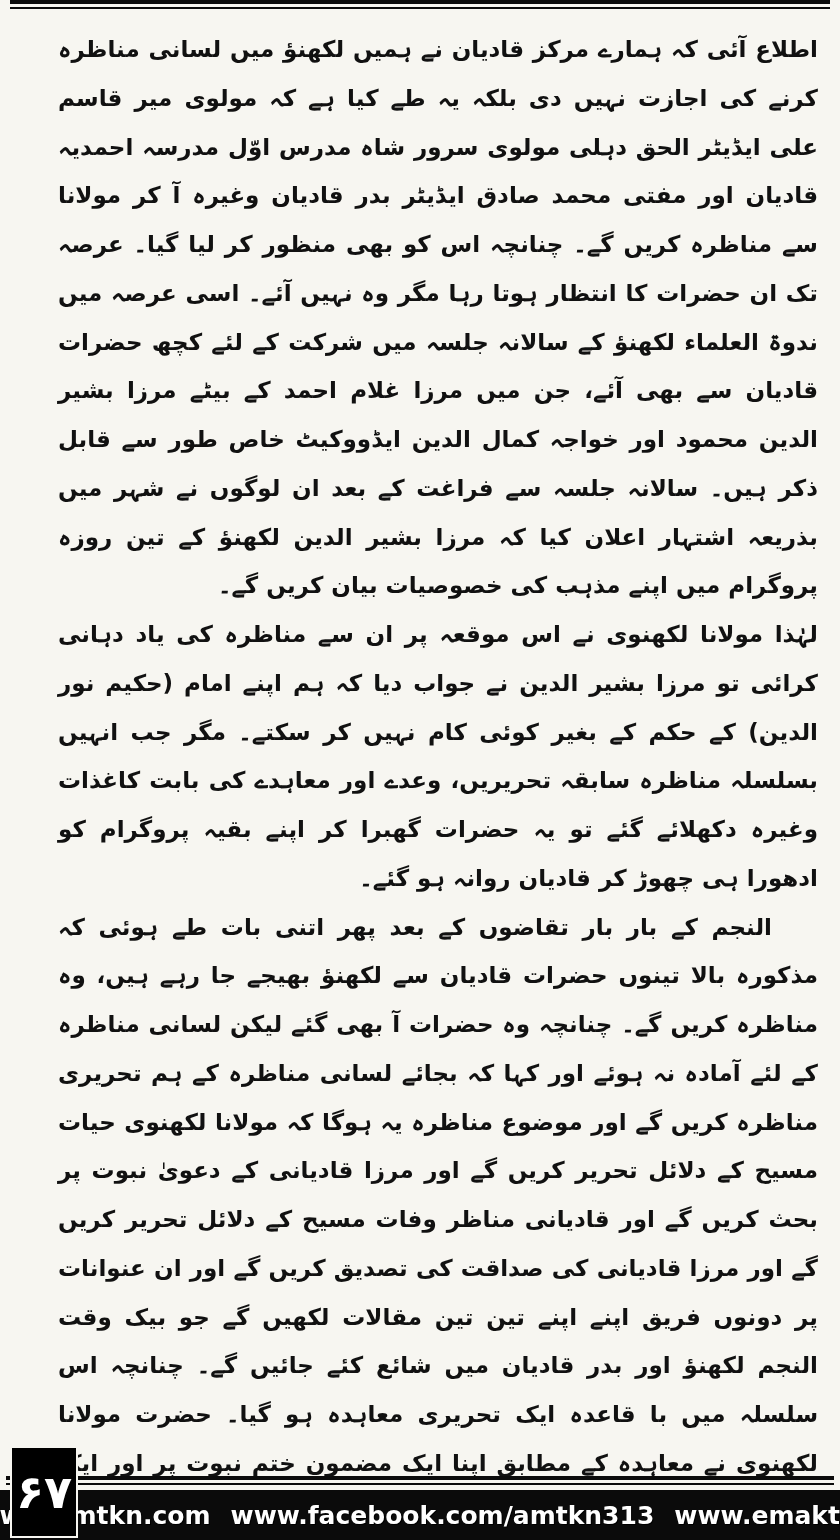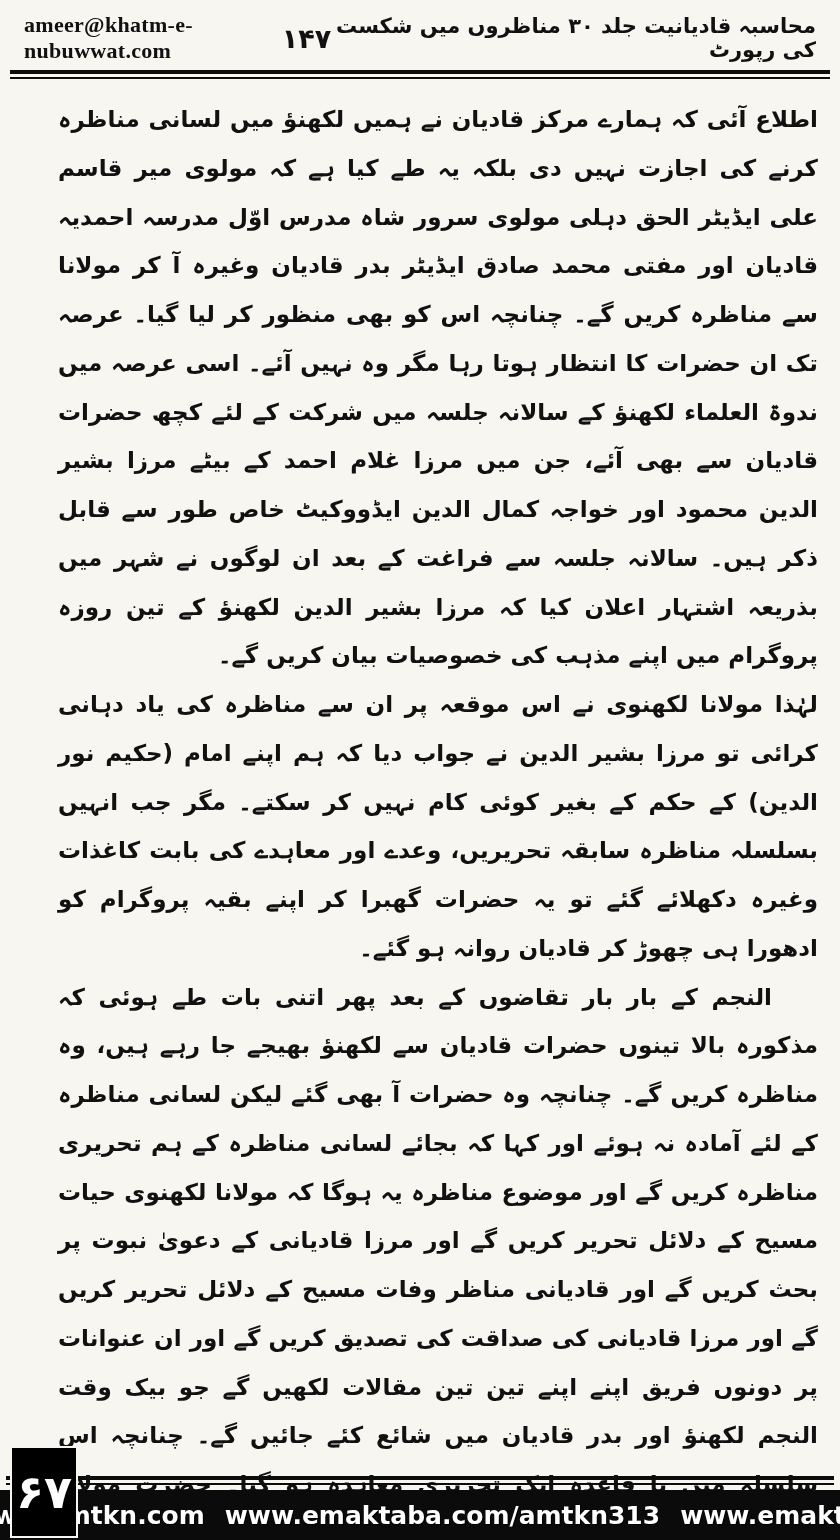--- a/index.html
+++ b/index.html
@@ -90,46 +90,41 @@
     direction: rtl;
     z-index: 3;
     box-shadow: 0 0 0 2px #f7f6f1;
   }
 </style>
 </head>
 <body>
 
 <div class="page">
 
-  <div class="hdr">
-    <span class="hdr-email">ameer@khatm-e-nubuwwat.com</span>
-    <span class="hdr-pagenum">۱۴۷</span>
-    <span class="hdr-title">محاسبہ قادیانیت جلد ۳۰ مناظروں میں شکست کی رپورٹ</span>
-  </div>
 
   <div class="dbl-rule">
     <div class="thick"></div>
     <div class="thin"></div>
   </div>
 
   <main class="body-text">
     <p>اطلاع آئی کہ ہمارے مرکز قادیان نے ہمیں لکھنؤ میں لسانی مناظرہ کرنے کی اجازت نہیں دی بلکہ یہ طے کیا ہے کہ مولوی میر قاسم علی ایڈیٹر الحق دہلی مولوی سرور شاہ مدرس اوّل مدرسہ احمدیہ قادیان اور مفتی محمد صادق ایڈیٹر بدر قادیان وغیرہ آ کر مولانا سے مناظرہ کریں گے۔ چنانچہ اس کو بھی منظور کر لیا گیا۔ عرصہ تک ان حضرات کا انتظار ہوتا رہا مگر وہ نہیں آئے۔ اسی عرصہ میں ندوۃ العلماء لکھنؤ کے سالانہ جلسہ میں شرکت کے لئے کچھ حضرات قادیان سے بھی آئے، جن میں مرزا غلام احمد کے بیٹے مرزا بشیر الدین محمود اور خواجہ کمال الدین ایڈووکیٹ خاص طور سے قابل ذکر ہیں۔ سالانہ جلسہ سے فراغت کے بعد ان لوگوں نے شہر میں بذریعہ اشتہار اعلان کیا کہ مرزا بشیر الدین لکھنؤ کے تین روزہ پروگرام میں اپنے مذہب کی خصوصیات بیان کریں گے۔</p>
     <p>لہٰذا مولانا لکھنوی نے اس موقعہ پر ان سے مناظرہ کی یاد دہانی کرائی تو مرزا بشیر الدین نے جواب دیا کہ ہم اپنے امام (حکیم نور الدین) کے حکم کے بغیر کوئی کام نہیں کر سکتے۔ مگر جب انہیں بسلسلہ مناظرہ سابقہ تحریریں، وعدے اور معاہدے کی بابت کاغذات وغیرہ دکھلائے گئے تو یہ حضرات گھبرا کر اپنے بقیہ پروگرام کو ادھورا ہی چھوڑ کر قادیان روانہ ہو گئے۔</p>
     <p class="indent">النجم کے بار بار تقاضوں کے بعد پھر اتنی بات طے ہوئی کہ مذکورہ بالا تینوں حضرات قادیان سے لکھنؤ بھیجے جا رہے ہیں، وہ مناظرہ کریں گے۔ چنانچہ وہ حضرات آ بھی گئے لیکن لسانی مناظرہ کے لئے آمادہ نہ ہوئے اور کہا کہ بجائے لسانی مناظرہ کے ہم تحریری مناظرہ کریں گے اور موضوع مناظرہ یہ ہوگا کہ مولانا لکھنوی حیات مسیح کے دلائل تحریر کریں گے اور مرزا قادیانی کے دعویٰ نبوت پر بحث کریں گے اور قادیانی مناظر وفات مسیح کے دلائل تحریر کریں گے اور مرزا قادیانی کی صداقت کی تصدیق کریں گے اور ان عنوانات پر دونوں فریق اپنے اپنے تین تین مقالات لکھیں گے جو بیک وقت النجم لکھنؤ اور بدر قادیان میں شائع کئے جائیں گے۔ چنانچہ اس سلسلہ میں با قاعدہ ایک تحریری معاہدہ ہو گیا۔ حضرت مولانا لکھنوی نے معاہدہ کے مطابق اپنا ایک مضمون ختم نبوت پر اور ایک مضمون حیات مسیح پر لکھ کر بدر قادیان بھیج دیا۔ مگر اسے ان لوگوں نے شائع نہیں کیا اور نہ ہی اپنے مضامین النجم میں شائع ہونے کے لئے بھیجے۔ اس طرح وہ تحریری مناظرہ سے بھی گریز کر گئے۔ بعد میں مذکورہ بالا دونوں مضامین مولانا نے النجم میں شائع کر کے قادیانیوں کی شکست فاش پر آخری مہر ثبت کر دی اور پھر ان کی طرف سے</p>
 
   </main>
 
   <div class="footer">
     <div class="dbl-rule">
       <div class="thick"></div>
       <div class="thin"></div>
     </div>
     <div class="footer-bar">
       <span>www.amtkn.com</span>
-      <span>www.emaktaba.com/amtkn313</span>
+      <span>www.facebook.com/amtkn313</span>
       <span>www.emaktaba.info</span>
     </div>
     <div class="pagenum-box">
       <span>۶۷</span>
     </div>
   </div>
 
 </div>
 
 </body></html>

